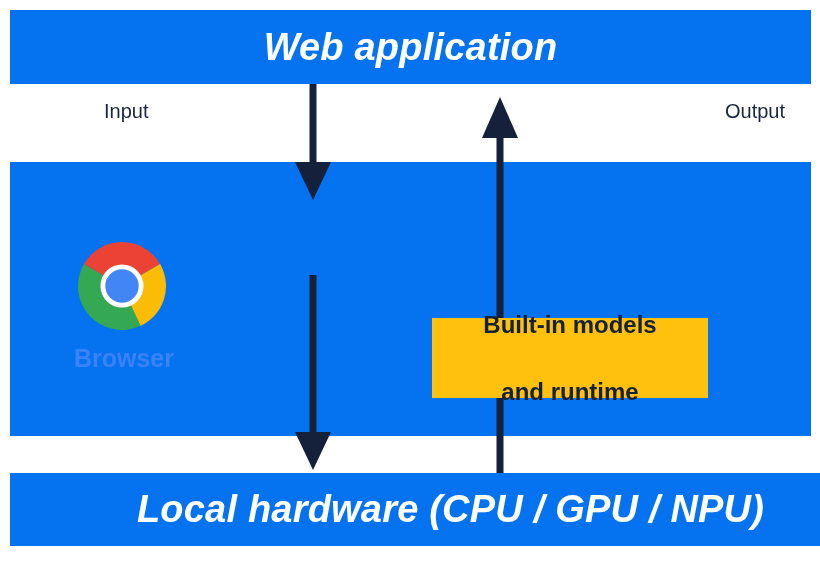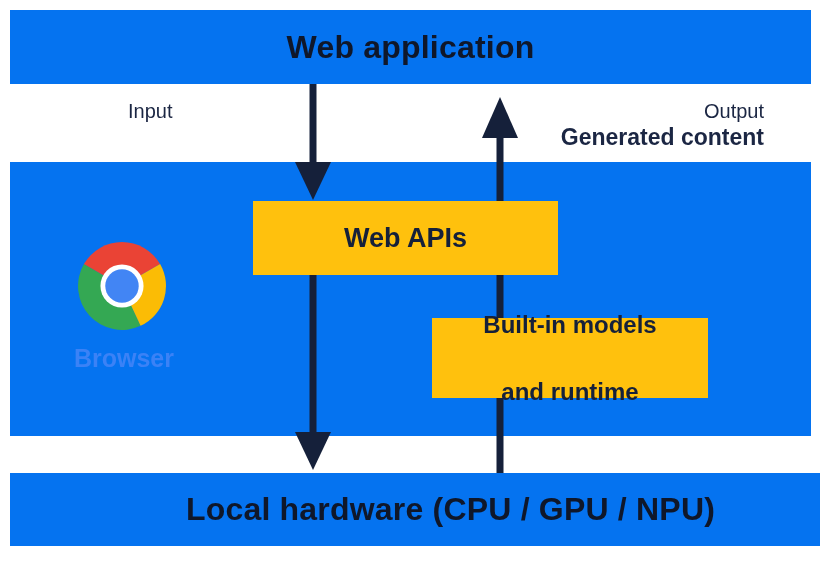--- a/index.html
+++ b/index.html
@@ -8,27 +8,27 @@
   }
   html,body{margin:0;padding:0;background:#fff;}
   body{font-family:"Liberation Sans",sans-serif;}
   .canvas{position:relative;width:820px;height:566px;background:#fff;overflow:hidden;}
 
   .bar{position:absolute;left:10px;width:801px;background:var(--blue);z-index:1;
        display:flex;align-items:center;justify-content:center;}
   .bar-top{top:10px;height:74px;}
   .bar-middle{top:162px;height:274px;}
   .bar-bottom{top:473px;height:73px;padding-left:40px;}
-  .bar-title{color:#0f172a;font-weight:700;font-size:32px;letter-spacing:.2px;}
+  .bar-title{color:#ffffff;font-weight:700;font-size:38px;letter-spacing:.2px;font-style:italic;}
 
   .arrows{position:absolute;left:0;top:0;z-index:2;}
 
   .io-block{position:absolute;top:99px;z-index:2;color:var(--text-navy);}
-  .io-left{left:128px;text-align:left;}
-  .io-right{right:56px;text-align:right;margin-left:36px;}
+  .io-left{left:104px;text-align:left;}
+  .io-right{right:35px;text-align:right;margin-left:36px;}
   .io-label{font-size:20px;line-height:24px;font-weight:400;}
   .io-value{font-size:23px;line-height:28px;font-weight:700;}
 
   .ybox{position:absolute;background:var(--yellow);z-index:3;
         display:flex;flex-direction:column;align-items:center;justify-content:center;
         color:var(--ink);font-weight:700;text-align:center;}
   .ybox-webapis{left:253px;top:201px;width:305px;height:74px;font-size:27px;}
   .ybox-builtin{left:432px;top:318px;width:276px;height:80px;font-size:24px;line-height:30px;gap:37px;}
 
   .chrome{position:absolute;left:78px;top:242px;width:88px;height:88px;z-index:3;}
@@ -65,26 +65,22 @@
       <polygon class="arrow-shape" points="482,138 518,138 500,97"></polygon>
       <line class="arrow-line" x1="500" y1="132" x2="500" y2="473"></line>
     </g>
   </svg>
 
   <div class="io-block io-left">
     <div class="io-label">Input</div>
   </div>
   <div class="io-block io-right">
     <div class="io-label">Output</div>
-    <div class="io-value">Generated content</div>
   </div>
 
-  <div class="ybox ybox-webapis">
-    <span>Web APIs</span>
-  </div>
   <div class="ybox ybox-builtin">
     <span>Built-in models</span>
     <span>and runtime</span>
   </div>
 
   <svg class="chrome" viewBox="0 0 100 100">
     <path class="c-green" d="M50,50 L71.1,95.3 A50 50 0 0 1 6.7,25 Z"></path>
     <path class="c-red" d="M50,50 L6.7,25 A50 50 0 0 1 93.3,25 Z"></path>
     <path class="c-yellow" d="M50,50 L93.3,25 A50 50 0 0 1 71.1,95.3 Z"></path>
     <circle cx="50" cy="50" r="24.5" fill="#ffffff"></circle>

